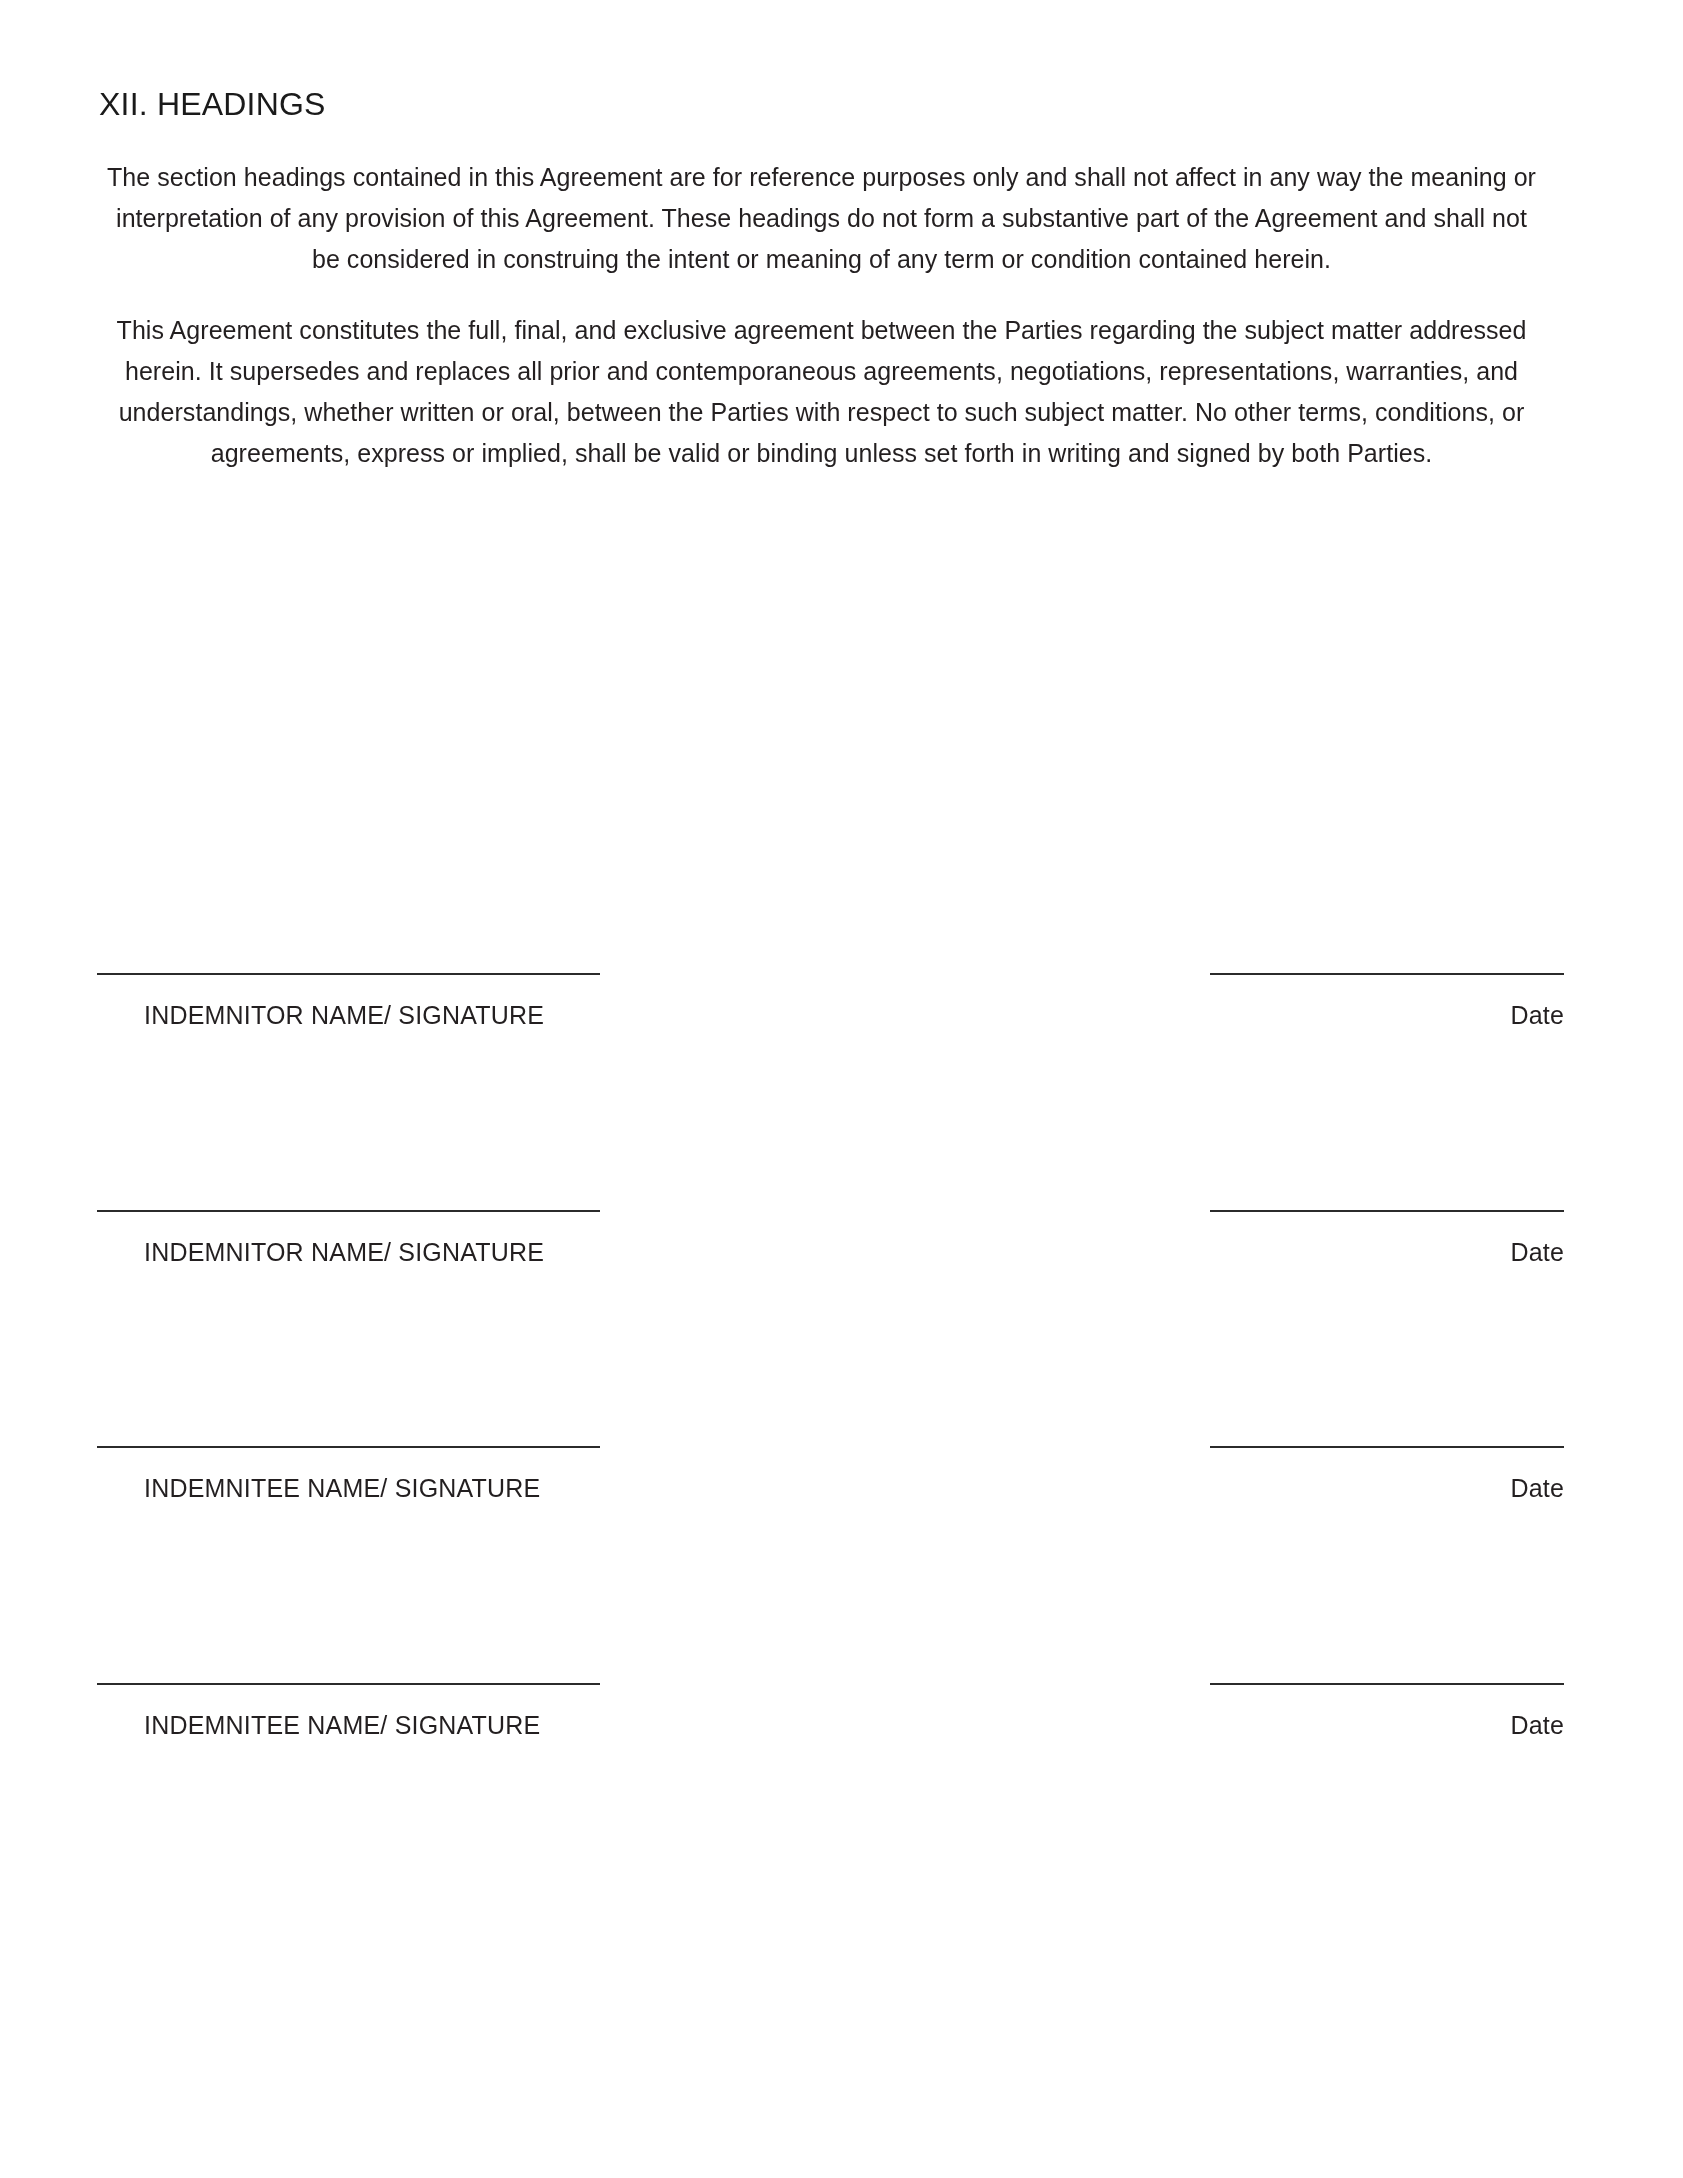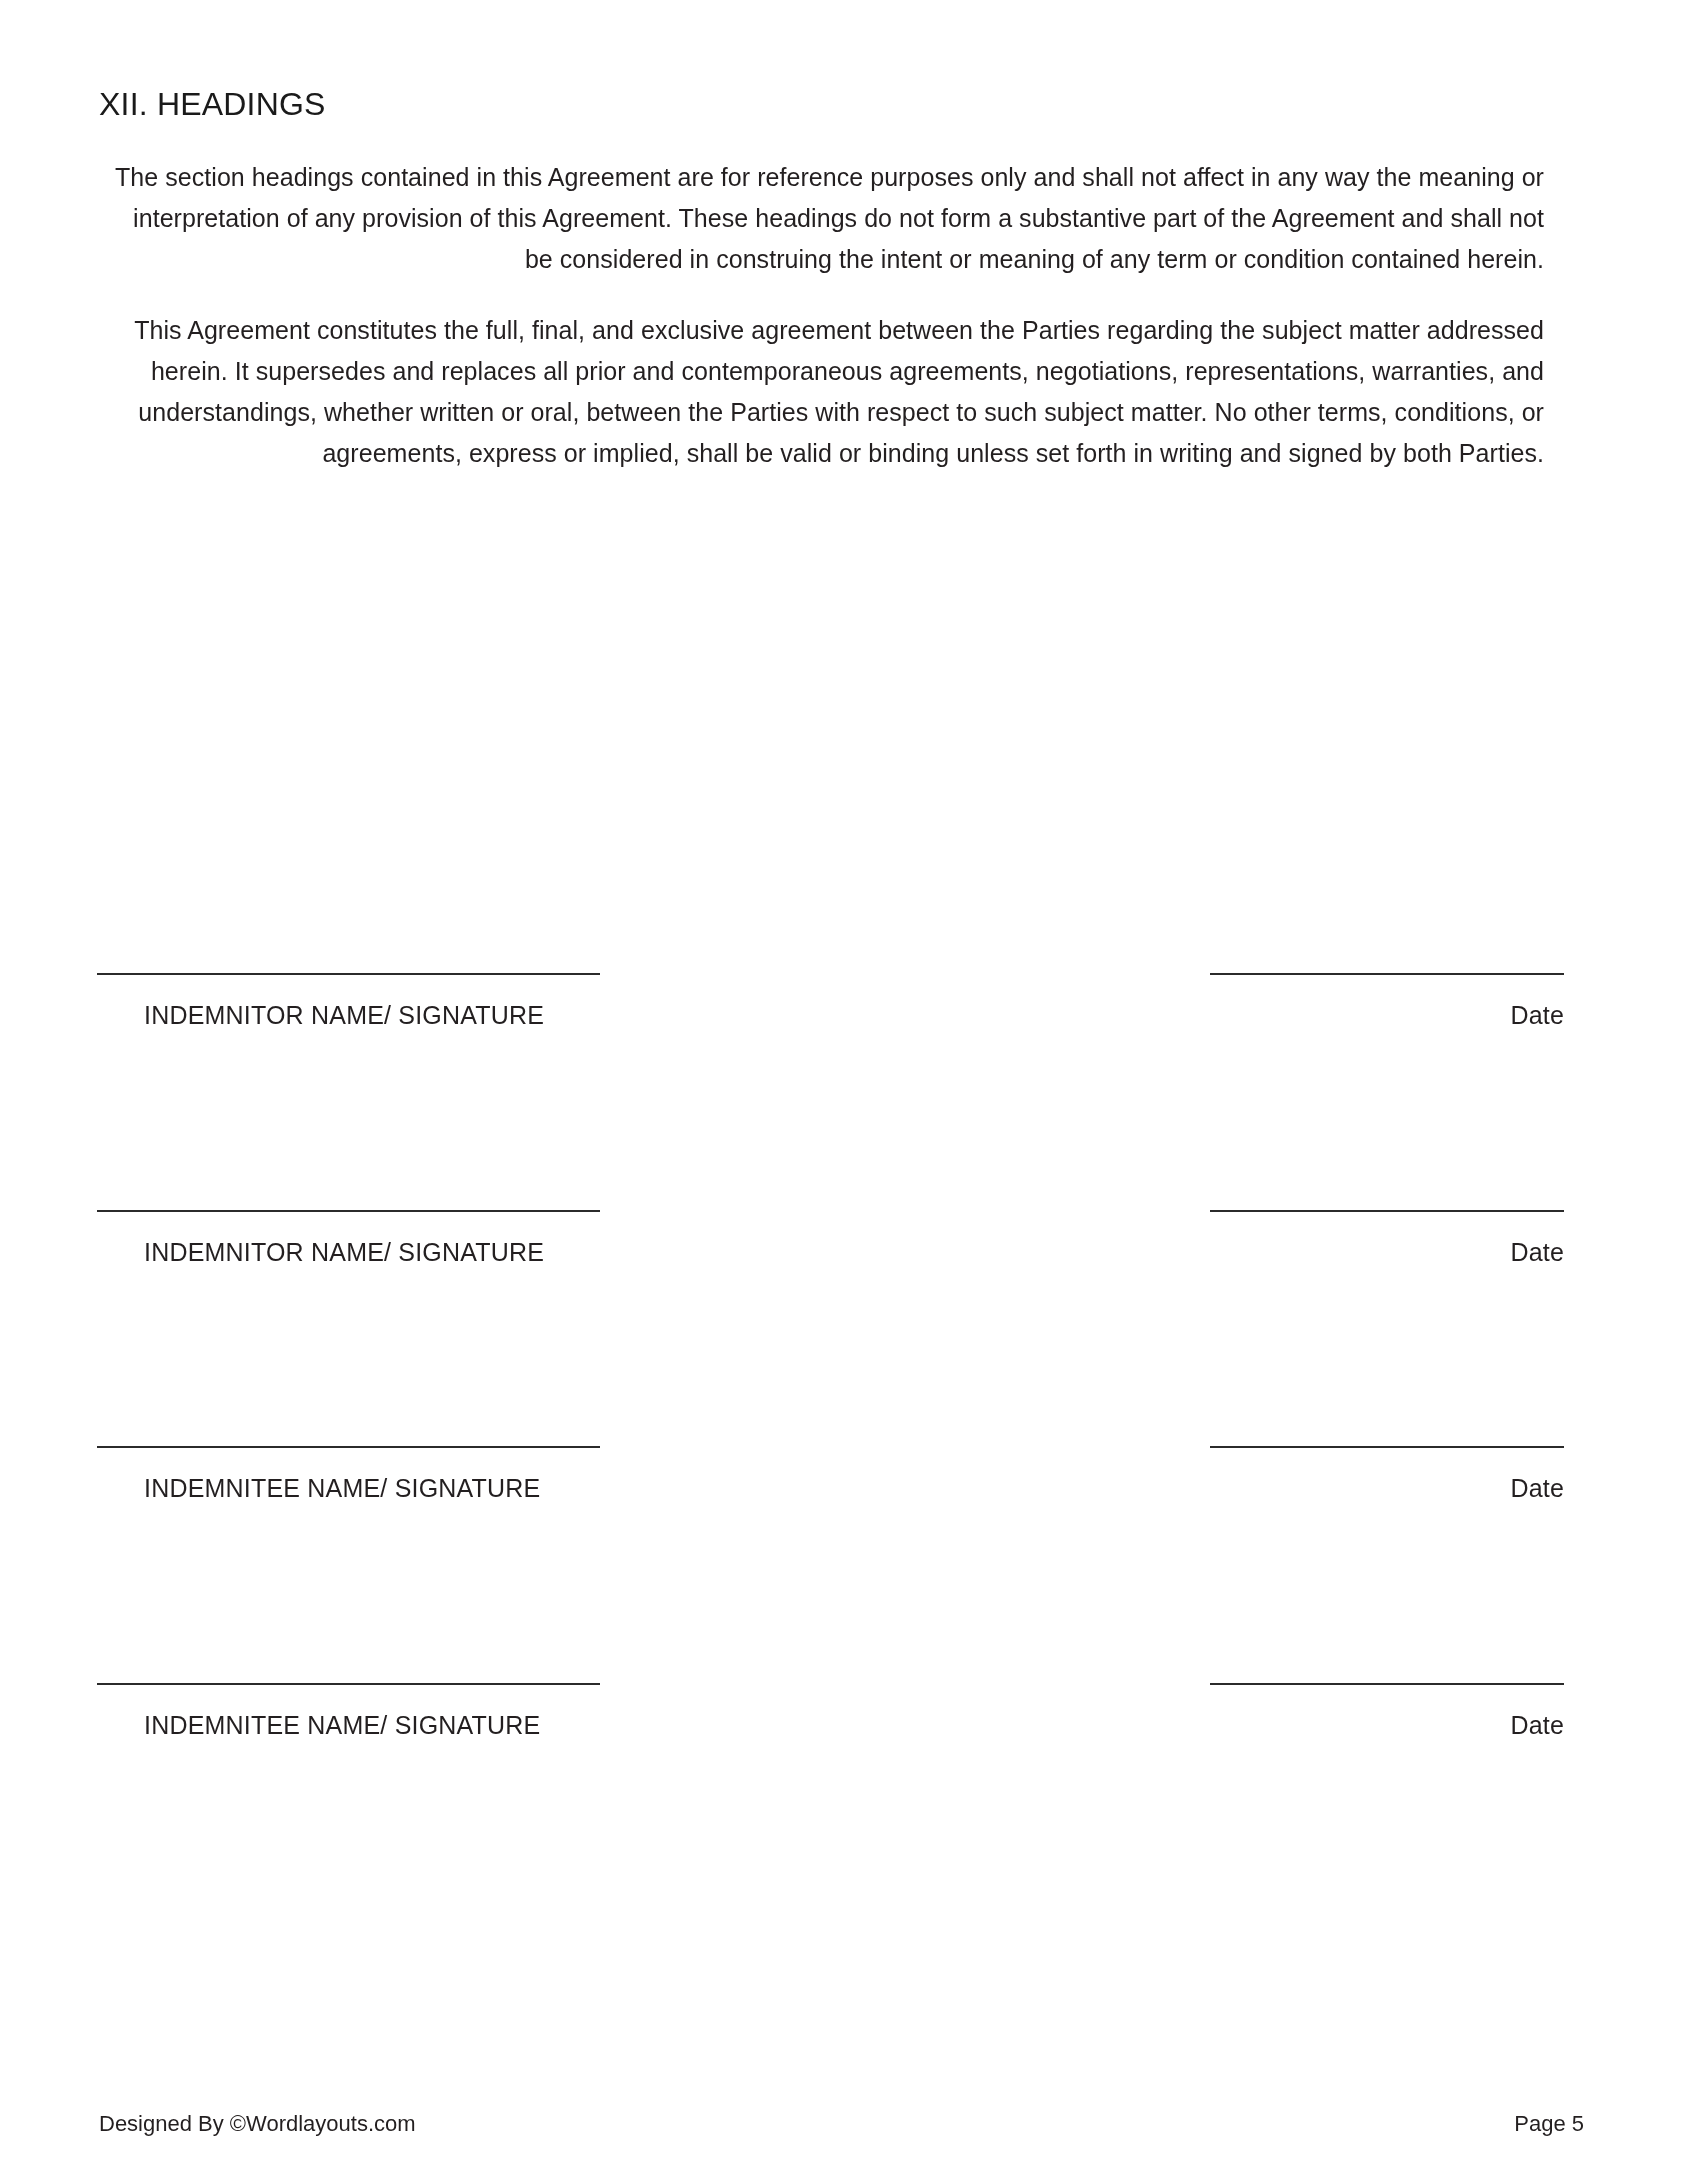--- a/index.html
+++ b/index.html
@@ -43,21 +43,21 @@
 
   h2.section-heading.second {
     margin-top: 46px;
   }
 
   p.body-text {
     font-size: 25px;
     line-height: 41px;
     color: #231f20;
     margin: 0 0 30px 0;
-    text-align: right;
+    text-align: center;
     letter-spacing: 0.05px;
   }
 
   p.body-text.witness {
     margin-top: 36px;
     margin-bottom: 0;
   }
 
   p.body-text b {
     font-weight: bold;
@@ -190,19 +190,15 @@
         <div class="sig-label">INDEMNITEE NAME/ SIGNATURE</div>
       </div>
       <div class="sig-right">
         <div class="rule"></div>
         <div class="sig-label">Date</div>
       </div>
     </div>
 
   </div>
 
-  <div class="footer">
-    <div class="footer-left">Designed By ©Wordlayouts.com</div>
-    <div class="footer-right">Page 5</div>
-  </div>
 
 </div>
 
 
 </body></html>

